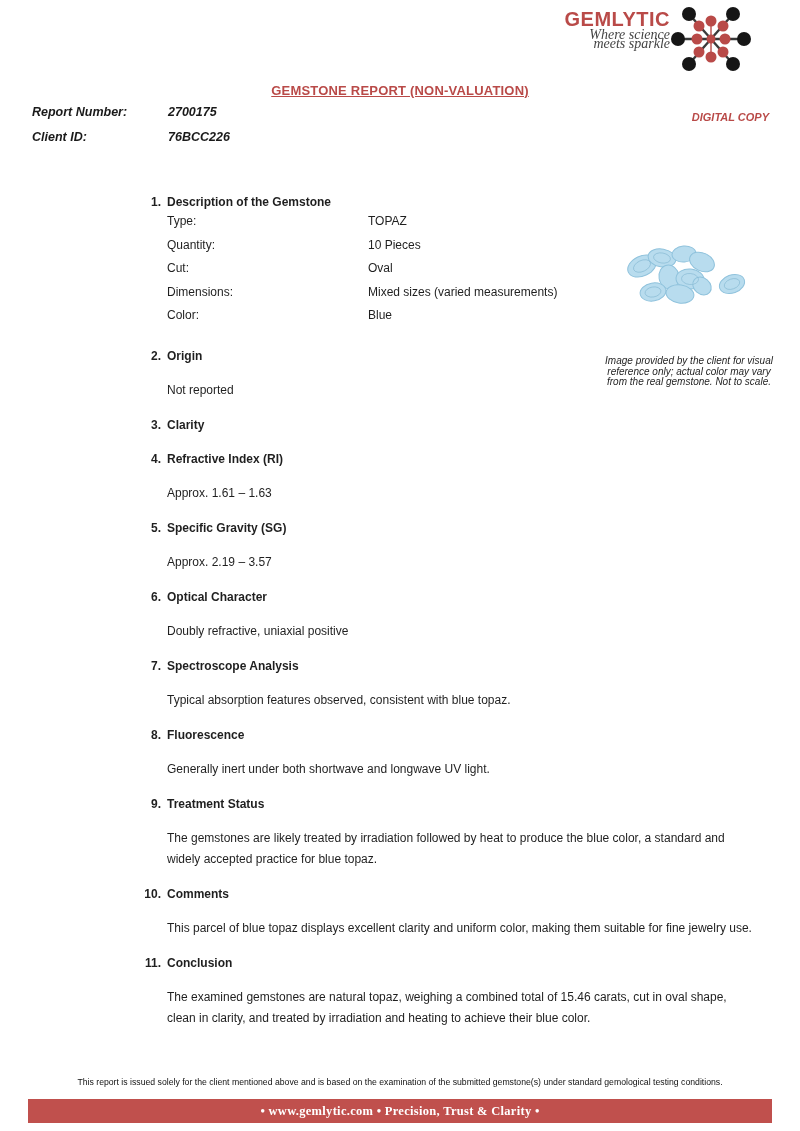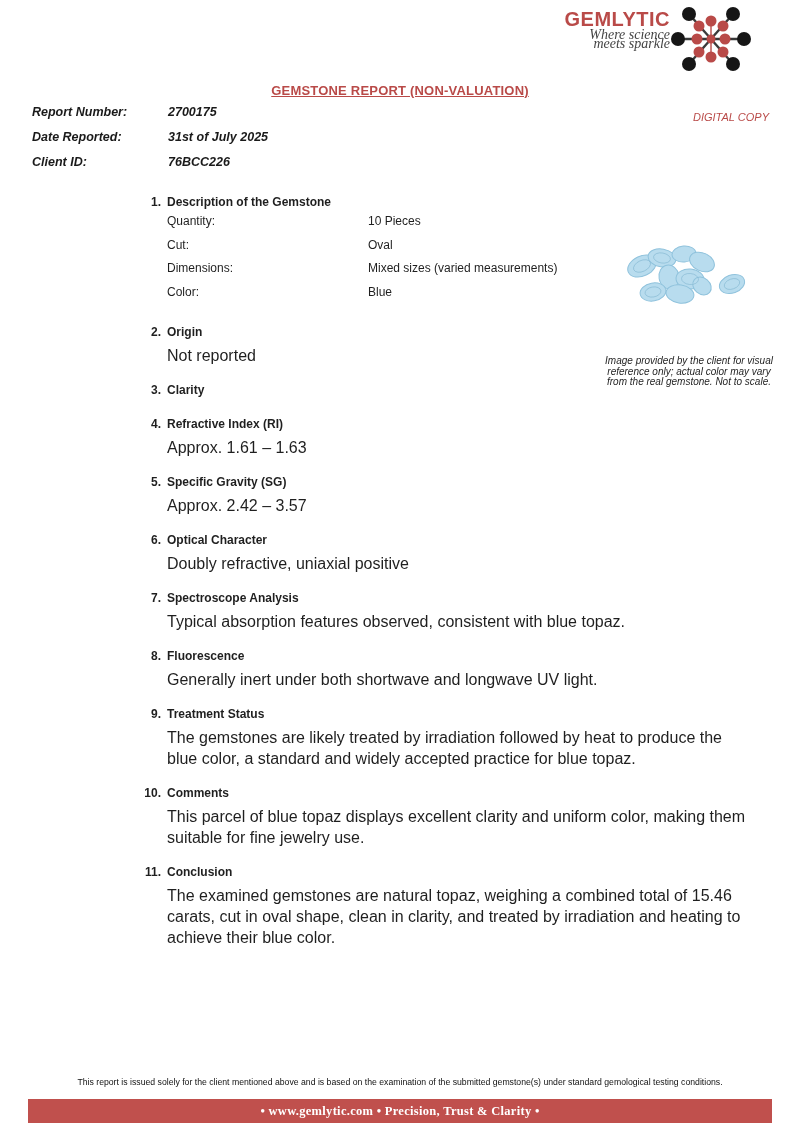--- a/index.html
+++ b/index.html
@@ -13,31 +13,31 @@
   .brand{color:var(--accent);font-weight:bold;font-size:20px;letter-spacing:.5px;line-height:22px;}
   .tagline{font-family:"Liberation Serif",serif;font-style:italic;font-size:14px;color:#444;line-height:9px;}
   .logo-icon{position:absolute;top:1px;left:670px;}
   
   .title{position:absolute;top:83px;left:0;width:100%;text-align:center;margin:0;
          color:var(--accent);font-size:13px;font-weight:bold;text-decoration:underline;letter-spacing:.2px;}
   .meta{position:absolute;top:105px;left:32px;}
   .meta-row{height:25px;font-size:12.5px;font-weight:bold;font-style:italic;color:#1a1a1a;}
   .meta-label{display:inline-block;width:136px;}
   .digital-copy{position:absolute;top:111px;right:31px;color:var(--accent);
-                font-size:11px;font-weight:normal;font-style:italic;}
+                font-size:11px;font-weight:bold;font-style:italic;}
   
   #sections{position:absolute;top:192px;left:137px;width:636px;}
   .sec{margin-bottom:14px;}
   .sec-head{display:flex;line-height:20px;margin-bottom:2px;}
   .sec-num{width:24px;text-align:right;margin-right:6px;font-weight:bold;font-size:12px;flex:none;}
   .sec-title{font-size:12px;font-weight:bold;margin:0;line-height:20px;}
   .sec-body{margin-left:30px;max-width:586px;}
   .kv-row{height:23.5px;font-size:12px;}
   .kv-label{display:inline-block;width:201px;}
-  .sec-text{margin:3px 0 0 0;font-size:16px;line-height:21px;}
+  .sec-text{margin:14px 0 0 0;font-size:12px;line-height:21px;}
   
   .gem-figure{position:absolute;left:608px;top:236px;width:168px;height:100px;margin:0;}
   .gem-caption{position:absolute;left:604px;top:356px;width:170px;text-align:center;
                font-size:10px;font-style:italic;line-height:10.5px;color:#1f1f1f;}
   
   .disclaimer{position:absolute;top:1077px;left:0;width:100%;text-align:center;font-size:8.7px;color:#111;}
   .footer-bar{position:absolute;left:28px;right:28px;top:1099px;height:24px;background:var(--bar);
               color:#ffffff;font-family:"Liberation Serif",serif;font-weight:bold;font-size:12.5px;
               text-align:center;line-height:24px;letter-spacing:.3px;}
   .spoke{stroke:#3a3a3a;stroke-width:2.4;}
@@ -84,37 +84,37 @@
     </g>
   </svg>
 
   <h1 class="title">GEMSTONE REPORT (NON-VALUATION)</h1>
   <div class="digital-copy">DIGITAL COPY</div>
   <div class="meta" id="meta">
   <div class="meta-row">
     <span class="meta-label">Report Number:</span><span class="meta-value">2700175</span>
   </div>
 
-  <div class="meta-row">
-    <span class="meta-label">Date Reported:</span><span class="meta-value">31st of July 2025</span>
-  </div>
 
   <div class="meta-row">
     <span class="meta-label">Client ID:</span><span class="meta-value">76BCC226</span>
   </div>
 </div>
 
   <main id="sections">
   <section class="sec">
     <div class="sec-head">
       <span class="sec-num">1.</span>
       <h2 class="sec-title">Description of the Gemstone</h2>
     </div>
     <div class="sec-body">
       <div class="kv">
+  <div class="kv-row">
+    <span class="kv-label">Type:</span><span class="kv-value">TOPAZ</span>
+  </div>
 
   <div class="kv-row">
     <span class="kv-label">Quantity:</span><span class="kv-value">10 Pieces</span>
   </div>
 
   <div class="kv-row">
     <span class="kv-label">Cut:</span><span class="kv-value">Oval</span>
   </div>
 
   <div class="kv-row">
@@ -159,21 +159,21 @@
     </div>
   </section>
 
   <section class="sec">
     <div class="sec-head">
       <span class="sec-num">5.</span>
       <h2 class="sec-title">Specific Gravity (SG)</h2>
     </div>
     <div class="sec-body">
 
-      <p class="sec-text">Approx. 2.42 – 3.57</p>
+      <p class="sec-text">Approx. 2.19 – 3.57</p>
     </div>
   </section>
 
   <section class="sec">
     <div class="sec-head">
       <span class="sec-num">6.</span>
       <h2 class="sec-title">Optical Character</h2>
     </div>
     <div class="sec-body">
 

